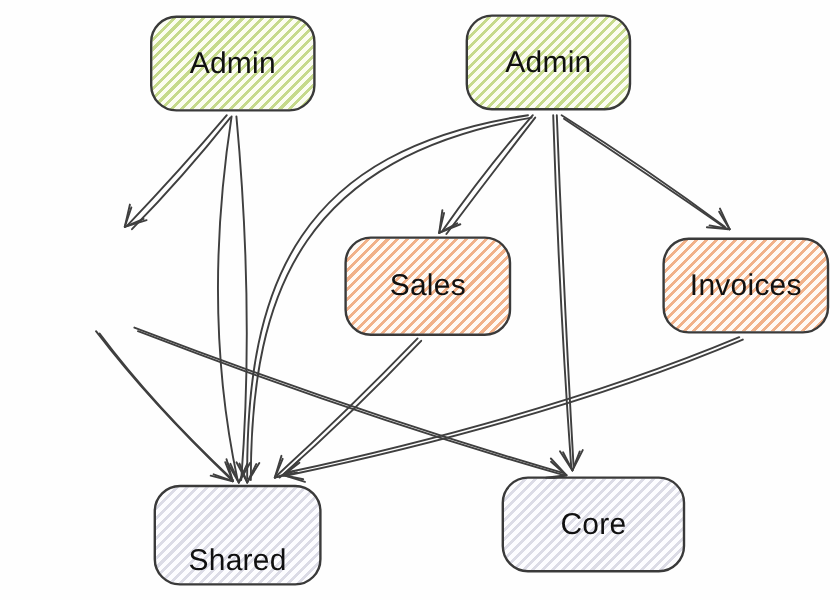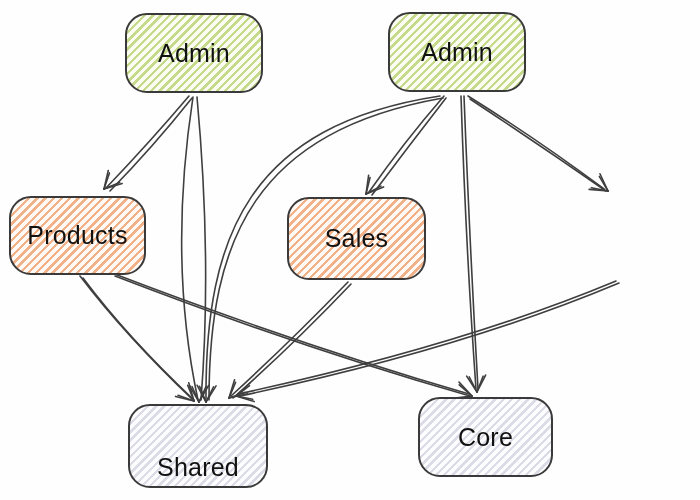--- a/index.html
+++ b/index.html
@@ -128,26 +128,26 @@
         <line x1="236" y1="396" x2="249.89329915197544" y2="383.0394352486584" stroke="#3f3f3f" stroke-width="1.6" stroke-linecap="round"></line>
       </g>
     </svg>
   <div id="nodes-layer">
       <div class="node" style="left: 125px; top: 13px; width: 138px; height: 80px; border: 2px solid rgb(58, 58, 58); background: repeating-linear-gradient(135deg, rgb(198, 218, 140) 0px, rgb(198, 218, 140) 2.4px, rgb(252, 253, 242) 2.4px, rgb(252, 253, 242) 5.8px);">
         <span class="node-label" style="color: rgb(17, 17, 17);">Admin</span>
       </div>
       <div class="node" style="left: 388px; top: 12px; width: 138px; height: 80px; border: 2px solid rgb(58, 58, 58); background: repeating-linear-gradient(135deg, rgb(198, 218, 140) 0px, rgb(198, 218, 140) 2.4px, rgb(252, 253, 242) 2.4px, rgb(252, 253, 242) 5.8px);">
         <span class="node-label" style="color: rgb(17, 17, 17);">Admin</span>
       </div>
-      <div class="node" style="left: 9px; top: 196px; width: 137px; height: 79px; border: 2px solid rgb(58, 58, 58); background: repeating-linear-gradient(135deg, rgb(241, 177, 137) 0px, rgb(241, 177, 137) 2.4px, rgb(255, 250, 245) 2.4px, rgb(255, 250, 245) 5.8px);">
-        <span class="node-label" style="color: rgb(17, 17, 17);">Products</span>
-      </div>
       <div class="node" style="left: 287px; top: 197px; width: 139px; height: 83px; border: 2px solid rgb(58, 58, 58); background: repeating-linear-gradient(135deg, rgb(241, 177, 137) 0px, rgb(241, 177, 137) 2.4px, rgb(255, 250, 245) 2.4px, rgb(255, 250, 245) 5.8px);">
         <span class="node-label" style="color: rgb(17, 17, 17); text-align: center;">Sales</span>
+      </div>
+      <div class="node" style="left: 552px; top: 198px; width: 139px; height: 80px; border: 2px solid rgb(58, 58, 58); background: repeating-linear-gradient(135deg, rgb(241, 177, 137) 0px, rgb(241, 177, 137) 2.4px, rgb(255, 250, 245) 2.4px, rgb(255, 250, 245) 5.8px);">
+        <span class="node-label" style="color: rgb(17, 17, 17);">Invoices</span>
       </div>
       <div class="node" style="left: 128px; top: 404px; width: 140px; height: 84px; border: 2px solid rgb(58, 58, 58); background: repeating-linear-gradient(135deg, rgb(220, 220, 230) 0px, rgb(220, 220, 230) 2.4px, rgb(253, 253, 255) 2.4px, rgb(253, 253, 255) 5.8px);">
         <span class="node-label" style="color: rgb(17, 17, 17); margin-top: 42px;">Shared</span>
       </div>
-      <div class="node" style="left: 418px; top: 397px; width: 135px; height: 80px; border: 2px solid rgb(58, 58, 58); background: repeating-linear-gradient(135deg, rgb(220, 220, 230) 0px, rgb(220, 220, 230) 2.4px, rgb(253, 253, 255) 2.4px, rgb(253, 253, 255) 5.8px);">
+      <div class="node" style="left: 418px; top: 397px; width: 153px; height: 80px; border: 2px solid rgb(58, 58, 58); background: repeating-linear-gradient(135deg, rgb(220, 220, 230) 0px, rgb(220, 220, 230) 2.4px, rgb(253, 253, 255) 2.4px, rgb(253, 253, 255) 5.8px);">
         <span class="node-label" style="color: rgb(17, 17, 17);">Core</span>
       </div>
     </div>
 </div>
 
 </body></html>

